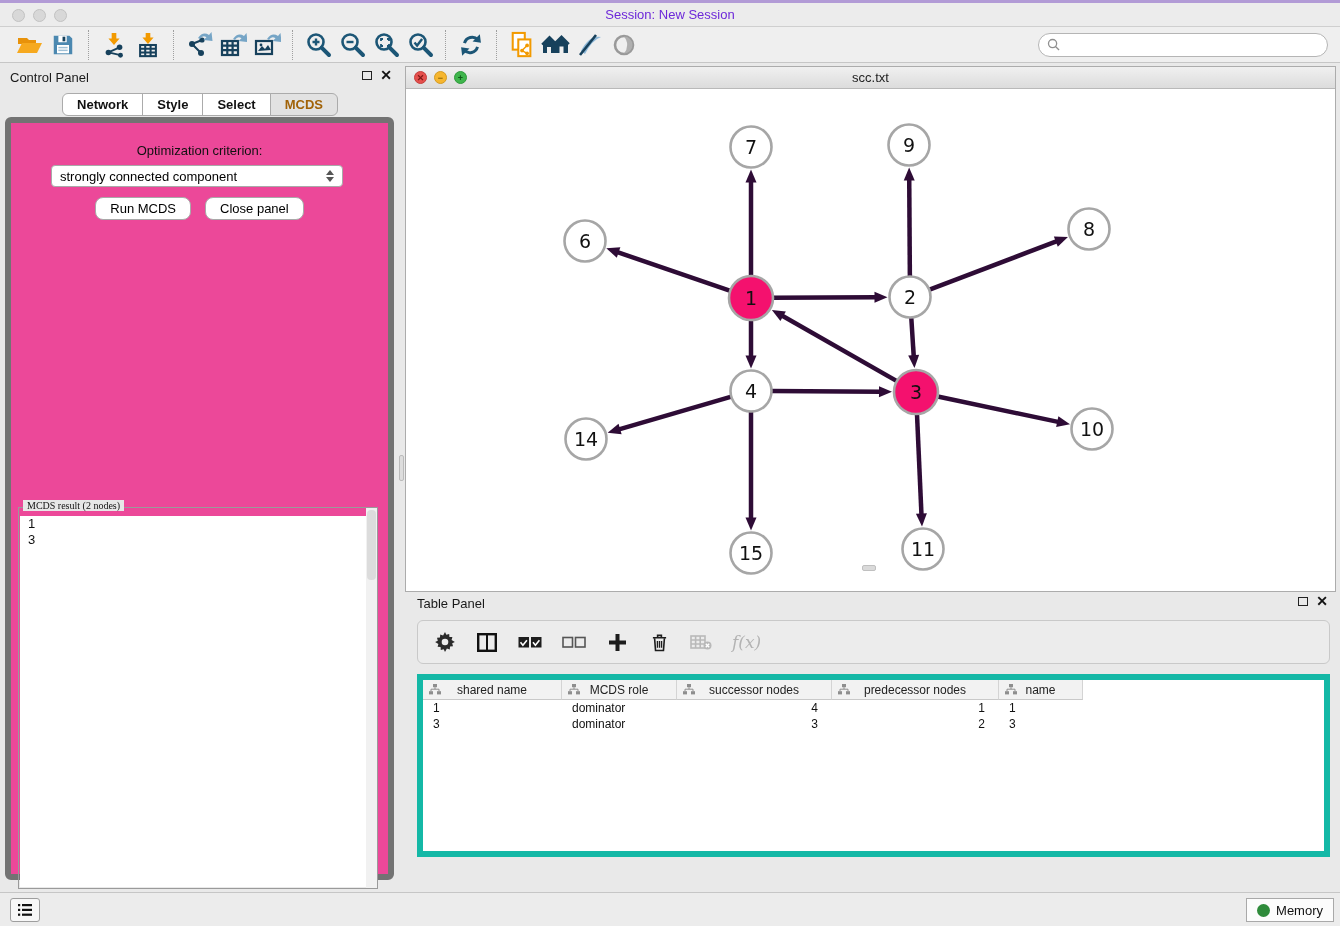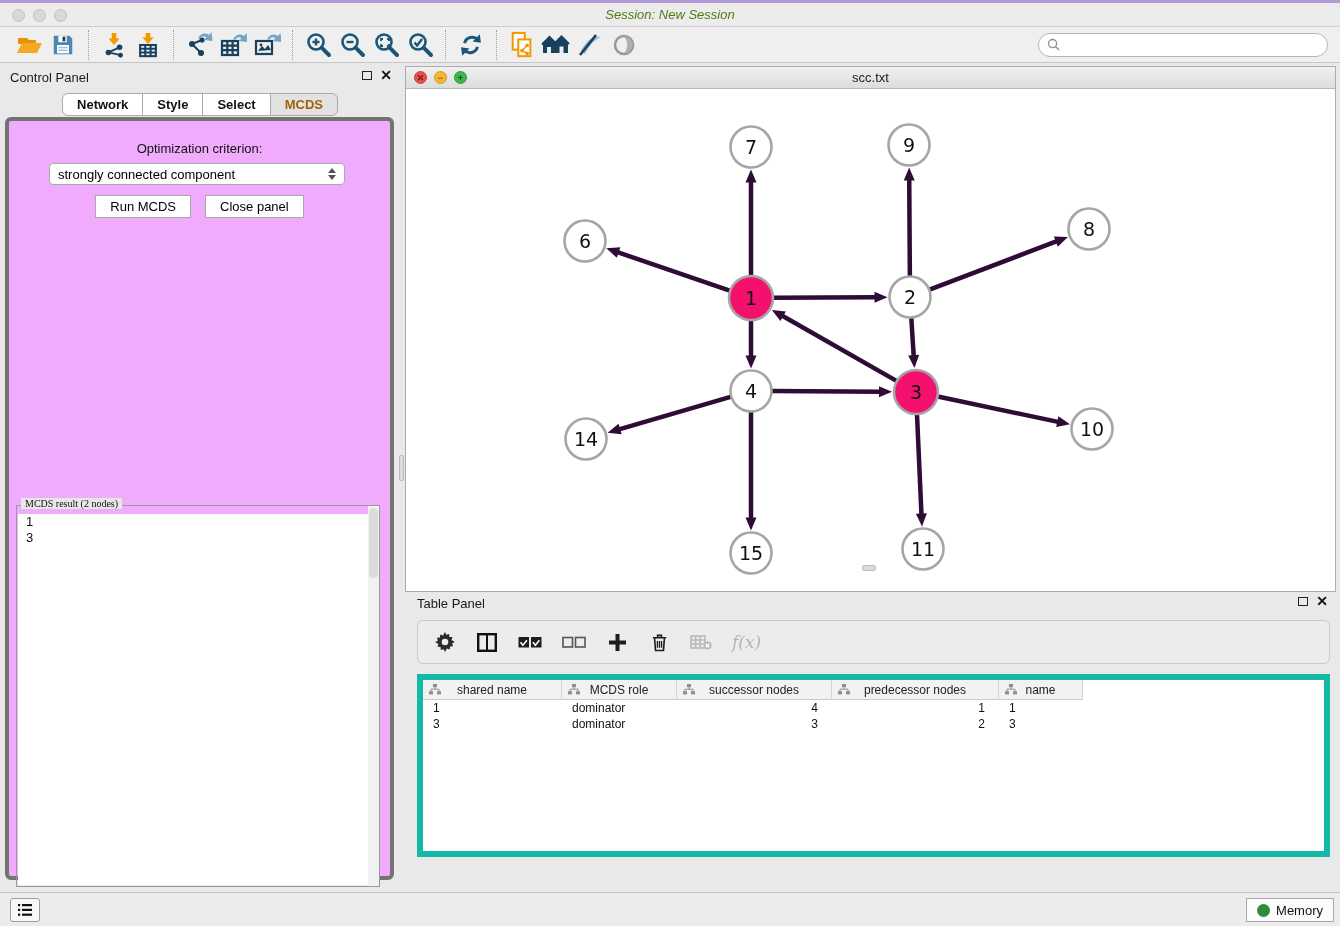--- a/index.html
+++ b/index.html
@@ -5,21 +5,21 @@
   * { margin:0; padding:0; box-sizing:border-box; }
   html,body { width:1340px; height:926px; }
   body { font-family:"Liberation Sans", sans-serif; background:#E9E9E9; position:relative; overflow:hidden; }
   #root { position:absolute; inset:0; width:1340px; height:926px; background:#E9E9E9; }
 
   
   .purple-strip { position:absolute; left:0; top:0; width:1340px; height:3px; background:#B29BD6; }
   .titlebar { position:absolute; left:0; top:3px; width:1340px; height:24px; background:#ECECEC; border-bottom:1px solid #CFCFCF; }
   .traffic { position:absolute; top:6px; display:flex; gap:8px; left:12px; }
   .tl { width:13px; height:13px; border-radius:50%; background:#D8D8D8; border:1px solid #C2C2C2; }
-  .titlebar .title { position:absolute; left:0; right:0; top:4px; text-align:center; font-size:13px; color:#4d7c0f;font-style:italic; }
+  .titlebar .title { position:absolute; left:0; right:0; top:4px; text-align:center; font-size:13px; color:#6d28d9; }
 
   
   .toolbar { position:absolute; left:0; top:27px; width:1340px; height:36px; background:#EFEFEF; border-bottom:1px solid #C6C6C6; display:flex; align-items:center; padding:0 12px; }
   #tb-groups { display:flex; align-items:center; height:100%; }
   .tbicon { width:34px; height:30px; display:flex; align-items:center; justify-content:center; cursor:pointer; }
   .tbsep { border-left:1px dotted #9F9F9F; height:30px; margin:0 8px; }
   .searchbox { margin-left:auto; width:290px; height:24px; background:#fff; border:1px solid #B5B5B5; border-radius:12px; display:flex; align-items:center; padding:0 8px; }
   .searchbox input { border:none; outline:none; flex:1; font-size:12px; background:transparent; margin-left:5px; font-family:"Liberation Sans",sans-serif; }
 
   
@@ -27,28 +27,28 @@
   .panel-head { position:absolute; left:10px; top:4px; font-size:13px; color:#1a1a1a; }
   .panel-btns { position:absolute; right:8px; top:4px; display:flex; gap:8px; align-items:center; }
   .float-glyph { width:10px; height:9px; border:1.6px solid #222; display:inline-block; }
   .close-glyph { font-size:14px; font-weight:bold; color:#111; line-height:10px; }
   .cp-tabs { position:absolute; left:0; right:0; top:27px; text-align:center; }
   .tabbar { display:inline-flex; }
   .tab { border:1px solid #ABABAB; background:#fff; color:#111; padding:3px 14px; font-size:13px; font-weight:600; margin-left:-1px; cursor:pointer; white-space:nowrap; }
   .tab:first-child { border-radius:6px 0 0 6px; margin-left:0; }
   .tab:last-child { border-radius:0 6px 6px 0; }
   .tab.sel { background:#E2E2E2; color:#a16207; }
-  .cp-body { position:absolute; left:5px; right:6px; top:51px; bottom:2px; background:#f0abfc; border:4px solid #737373; border-radius:6px; }
+  .cp-body { position:absolute; left:5px; right:6px; top:51px; bottom:2px; background:#ec4899; border:6px solid #737373; border-radius:6px; }
   .opt-label { position:absolute; left:0; right:0; top:20px; text-align:center; font-size:13px; color:#111; }
   .dropdown { position:absolute; left:40px; right:45px; top:42px; height:22px; background:#fff; border:1px solid #A9A9A9; border-radius:4px; display:flex; align-items:center; padding:0 8px; font-size:13px; cursor:pointer; }
   .dd-stepper { margin-left:auto; display:flex; flex-direction:column; gap:2px; align-items:center; }
   .dd-up { width:0; height:0; border-left:4px solid transparent; border-right:4px solid transparent; border-bottom:5px solid #555; }
   .dd-down { width:0; height:0; border-left:4px solid transparent; border-right:4px solid transparent; border-top:5px solid #555; }
   .cp-buttons { position:absolute; left:0; right:0; top:74px; text-align:center; display:flex; justify-content:center; gap:14px; }
-  .pushbtn { background:#fff; border:1px solid #A9A9A9; border-radius:0; font-size:13px; padding:3px 14px; cursor:pointer; font-family:"Liberation Sans",sans-serif;text-align:center; }
+  .pushbtn { background:#fff; border:1px solid #A9A9A9; border-radius:8px; font-size:13px; padding:3px 14px; cursor:pointer; font-family:"Liberation Sans",sans-serif;text-align:center; }
   .result-group { position:absolute; left:7px; right:10px; top:377px; height:382px; border:1px solid #9A9A9A; margin-top:7px; }
   .result-legend { position:absolute; left:4px; top:-8px; background:#E7E7E7; padding:0 4px; font-size:10px; color:#111;font-family:Liberation Serif, serif; }
   .result-area { position:absolute; inset:8px 1px 1px 1px; background:#fff; overflow:hidden; }
   .result-line { font-size:13px; color:#111; padding-left:8px; line-height:16px; }
   .result-scroll { position:absolute; right:0; top:0; bottom:0; width:11px; background:#F1F1F1; }
   .result-thumb { position:absolute; right:1px; top:2px; width:9px; height:70px; background:#DCDCDC; border-radius:4px; }
   .vgrip { position:absolute; left:399px; top:455px; width:5px; height:26px; background:#DDD; border:1px solid #BBB; border-radius:2px; }
 
   
   .netwin { position:absolute; left:405px; top:66px; width:931px; height:526px; background:#fff; border:1px solid #ACACAC; }

